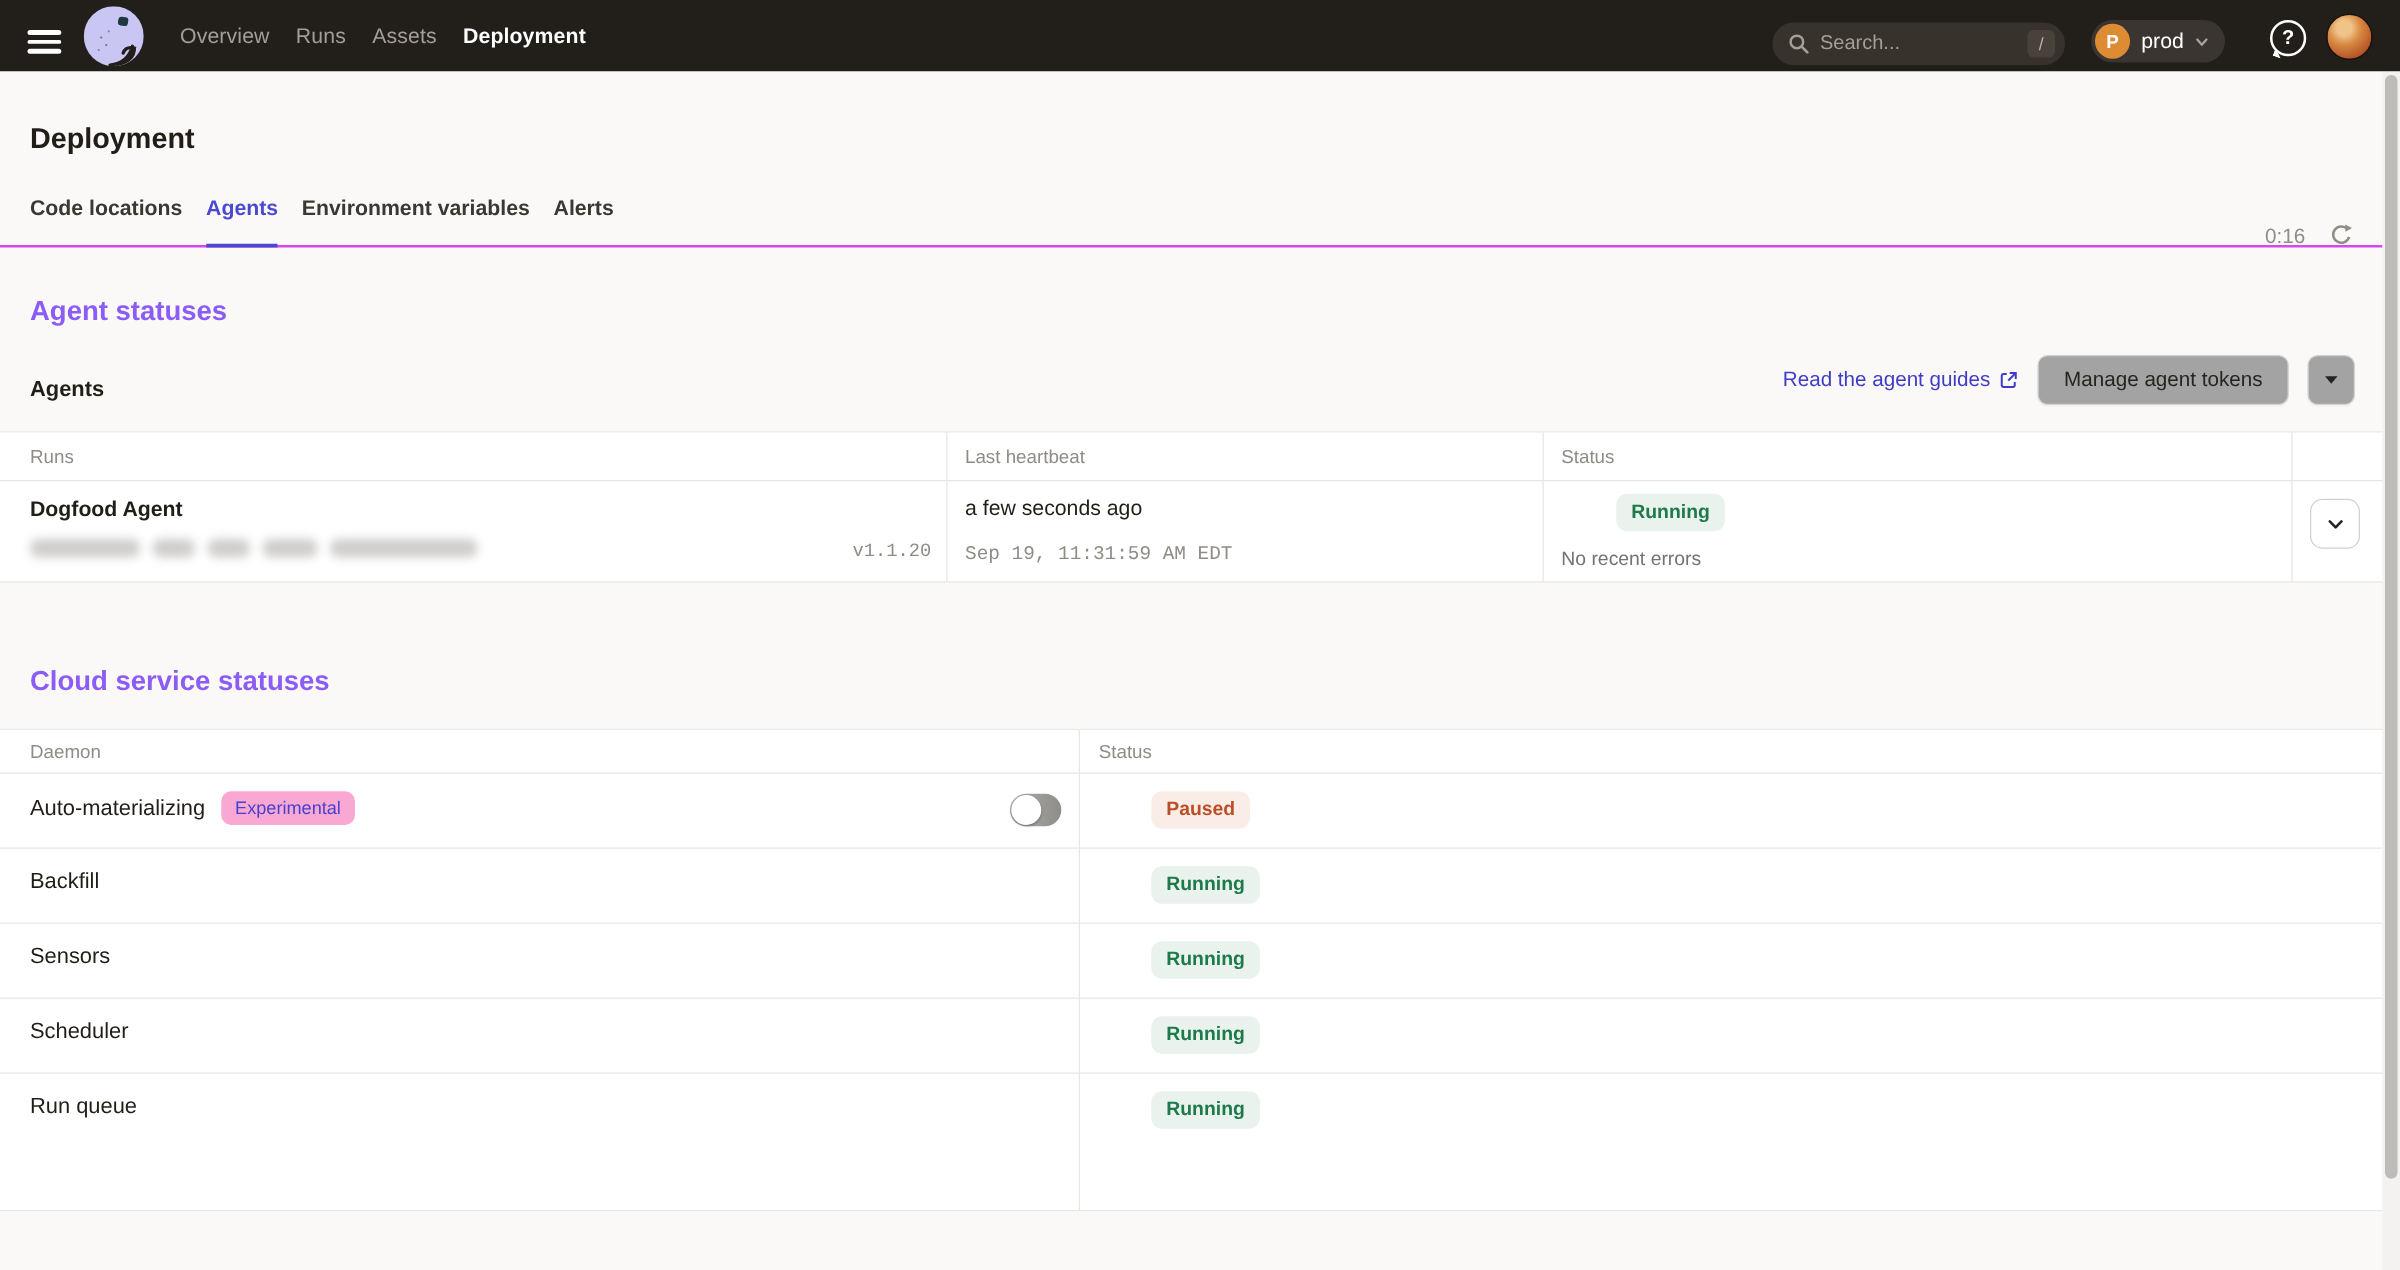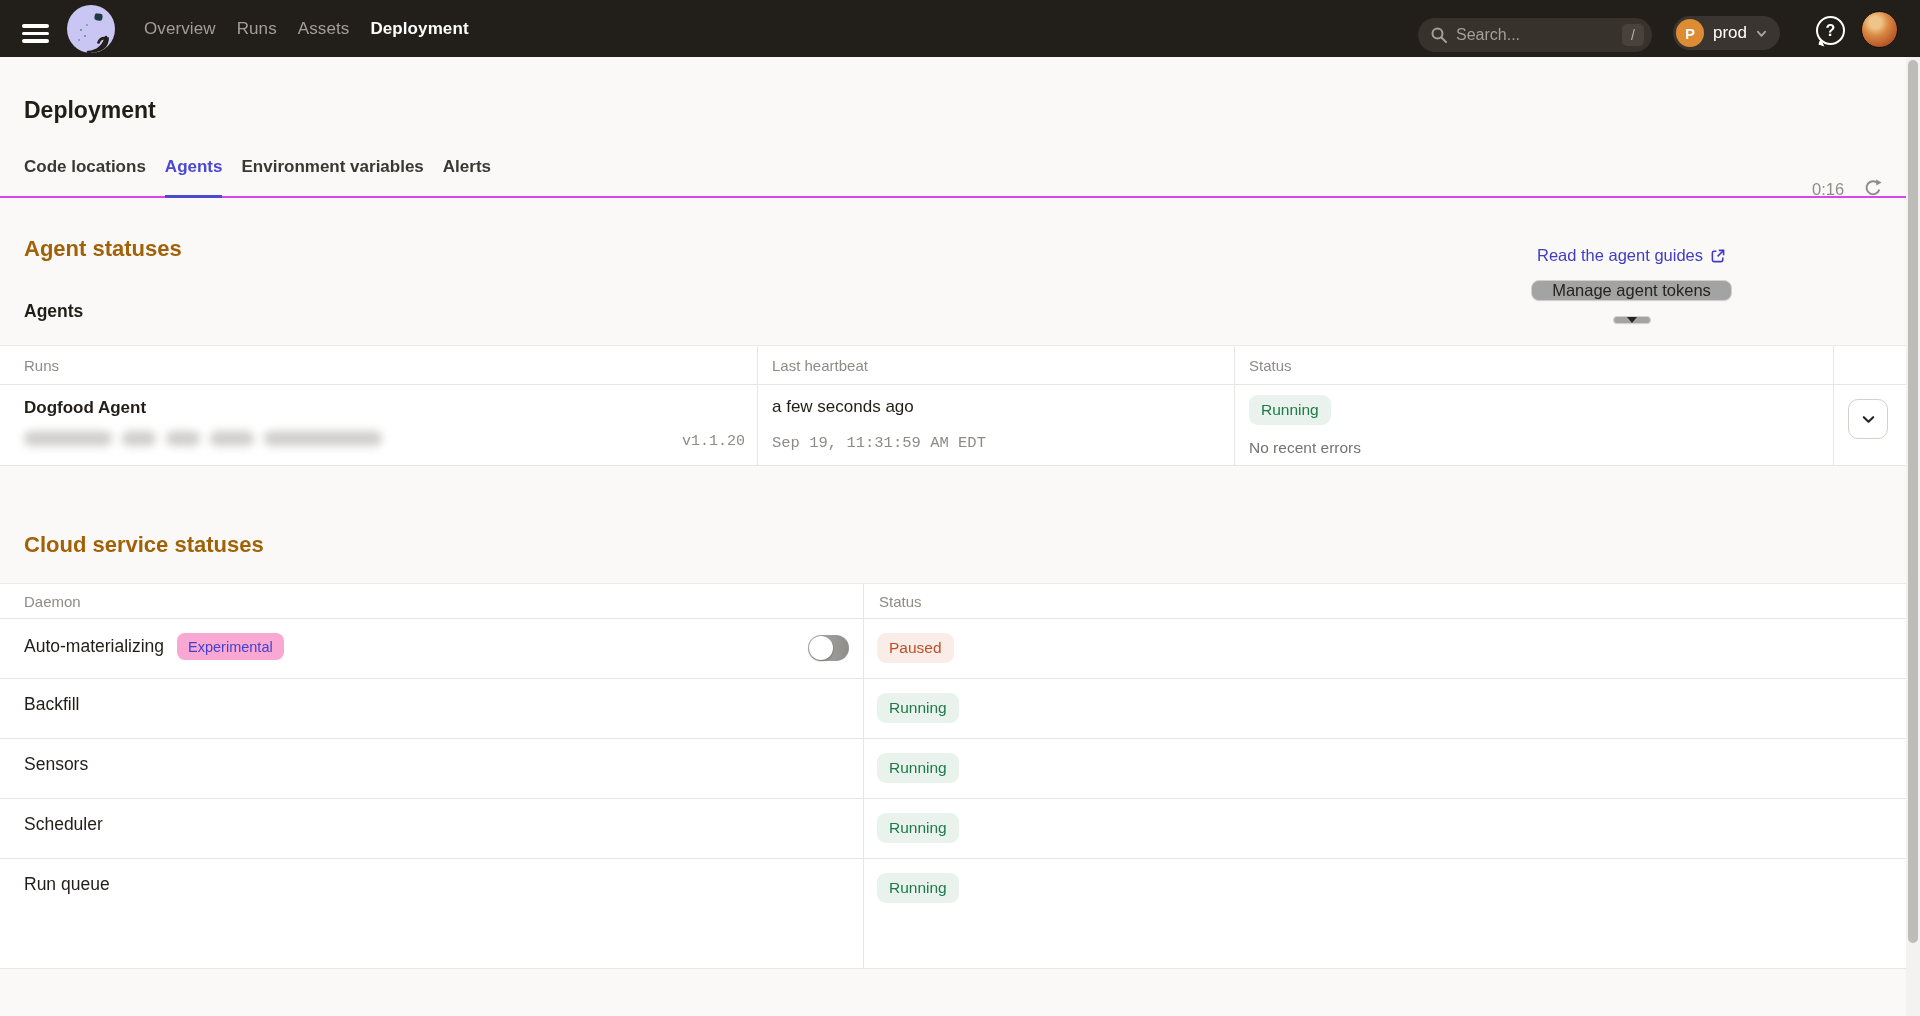--- a/index.html
+++ b/index.html
@@ -44,25 +44,25 @@
   .tabs { position:absolute; left:24px; top:0; height:50px; display:flex; gap:19px; }
   .tab { position:relative; font-size:17px; font-weight:600; color:#3B3833; padding-top:9px; cursor:pointer; }
   .tab.active { color:#4B48D2; }
   .tab.active::after { content:""; position:absolute; left:0; right:0; bottom:0; height:3px; background:#4B48D2; }
   .timer { position:absolute; left:1812px; top:180px; font-size:16.5px; color:#908D87; }
   .refresh { position:absolute; left:1863px; top:178px; width:20px; height:20px; cursor:pointer; }
   .refresh svg { stroke:#908D87; fill:none; stroke-width:2; }
   .refresh .ah { fill:#908D87; stroke:none; }
 
   
-  .h2 { position:absolute; left:24px; font-size:22px; font-weight:600; color:#a16207; }
+  .h2 { position:absolute; left:24px; font-size:22px; font-weight:600; color:#8b5cf6; }
   .h3 { position:absolute; left:24px; top:301px; font-size:17.5px; font-weight:600; color:#211E18; }
 
   .agent-actions { position:absolute; top:284px; left:1379px; width:505px; height:40px;
-    display:flex; align-items:center; justify-content:flex-end; gap:15px;flex-direction:column; }
+    display:flex; align-items:center; justify-content:flex-end; gap:15px; }
   .guides-link { display:flex; align-items:center; gap:7px; color:#3F3CC6; font-size:16.5px; cursor:pointer; }
   .guides-link svg { stroke:#3F3CC6; fill:none; stroke-width:2; }
   .btn { background:#a3a3a3; border:1px solid #D3D1CC; border-radius:8px; height:40px;
     font-family:"Liberation Sans",sans-serif; font-size:16.5px; color:#26241F; padding:0 20px;
     cursor:pointer; box-shadow:0 1px 1px rgba(0,0,0,.03); }
   .btn.icon-only { width:38px; padding:0; display:flex; align-items:center; justify-content:center; }
   .caret { width:0; height:0; border-left:5px solid transparent; border-right:5px solid transparent;
     border-top:6px solid #26241F; }
 
   
@@ -75,22 +75,22 @@
 
   
   .agents-table { top:345px; height:121px; }
   .agent-name { left:24px; top:52px; font-weight:700; }
   .redacted { position:absolute; left:24px; top:85px; display:flex; gap:10px; filter:blur(4px); opacity:.55; }
   .redacted span { height:15px; background:#A9A7A3; border-radius:7px; display:inline-block; }
   .rw1{width:88px}.rw2{width:34px}.rw3{width:34px}.rw4{width:44px}.rw5{width:118px}
   .version { position:absolute; left:612px; top:87px; width:133px; text-align:right; }
   .hb-rel { left:772px; top:51px; }
   .hb-ts { position:absolute; left:772px; top:88px; font-size:15.5px; }
-  .badge { position:absolute; height:30px; border-radius:9px; font-size:15.5px; font-weight:400;
-    display:flex; align-items:center; padding:0 12px; }
+  .badge { position:absolute; height:30px; border-radius:9px; font-size:15.5px; font-weight:700;
+    display:flex; align-items:center; padding:0 12px;margin-left:44px; }
   .badge.green { background:#E9F2EC; color:#1D7A4A; }
   .badge.red { background:#FAEDE7; color:#BC4E27; }
   .status-detail { position:absolute; left:1249px; top:93px; font-size:15.5px; color:#76736E; }
   .expander { position:absolute; left:1848px; top:53px; width:40px; height:40px; border-radius:10px;
     border:1px solid #D3D1CC; background:#FFF; cursor:pointer; display:flex; align-items:center; justify-content:center; }
   .expander svg { stroke:#26241F; stroke-width:2.2; fill:none; }
 
   
   .cloud-table { top:583px; height:386px; }
   .crow-label { position:absolute; left:24px; font-size:17.5px; color:#211E18; display:flex; align-items:center; gap:13px; }

